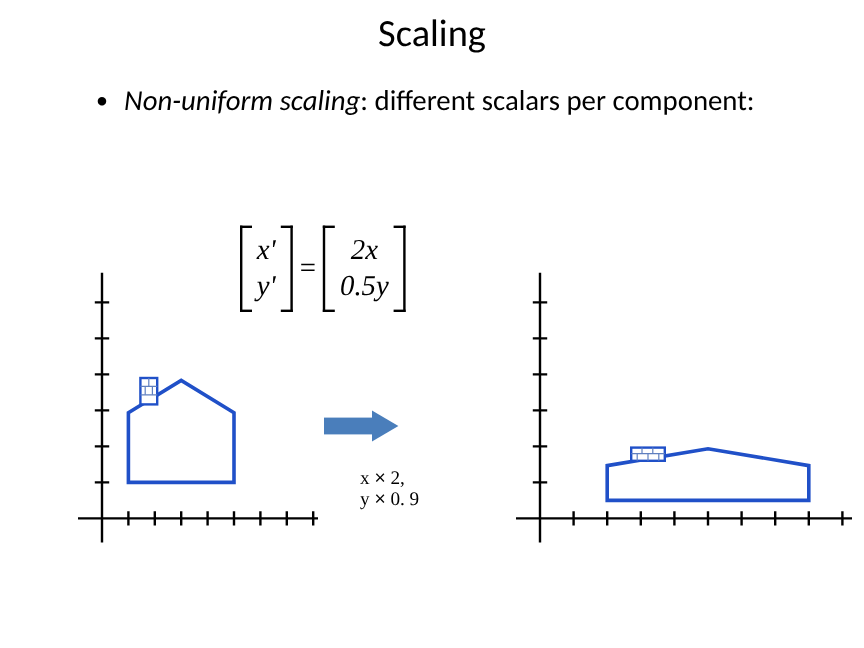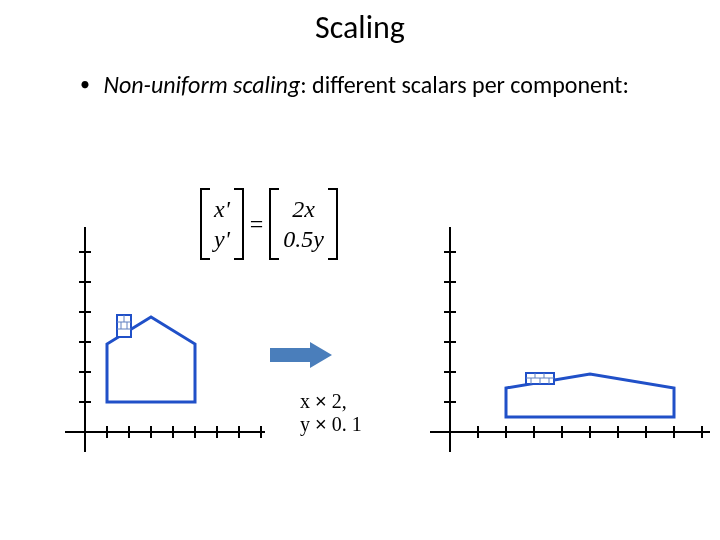--- a/index.html
+++ b/index.html
@@ -126,21 +126,21 @@
     border-top: 13px solid transparent;
     border-bottom: 13px solid transparent;
     border-left: 22px solid #4a7ebb;
   }
 
   .arrow-label {
     position: absolute;
     top: 390px;
     left: 300px;
     font-family: "Times New Roman", serif;
-    font-size: 20px;
+    font-size: 16px;
   }
   .arrow-label .times {
     font-family: Arial, sans-serif;
   }
 
   
   svg.axes {
     position: absolute;
   }
   svg.axes line,
@@ -239,21 +239,21 @@
   <div class="arrow">
     <div class="shaft"></div>
     <div class="head"></div>
   </div>
 
   <div class="arrow-label">
     <div>
       <span>x </span><span class="times">×</span><span> 2,</span>
     </div>
     <div>
-      <span>y </span><span class="times">×</span><span> 0. 1</span>
+      <span>y </span><span class="times">×</span><span> 0. 9</span>
     </div>
   </div>
 
   <svg class="axes" style="left:420px; top:227px;" width="290" height="240" viewBox="0 0 290 240">
 
     <line x1="30" y1="0" x2="30" y2="225"></line>
 
     <line x1="10" y1="205" x2="290" y2="205"></line>
 
     <g class="tick">

